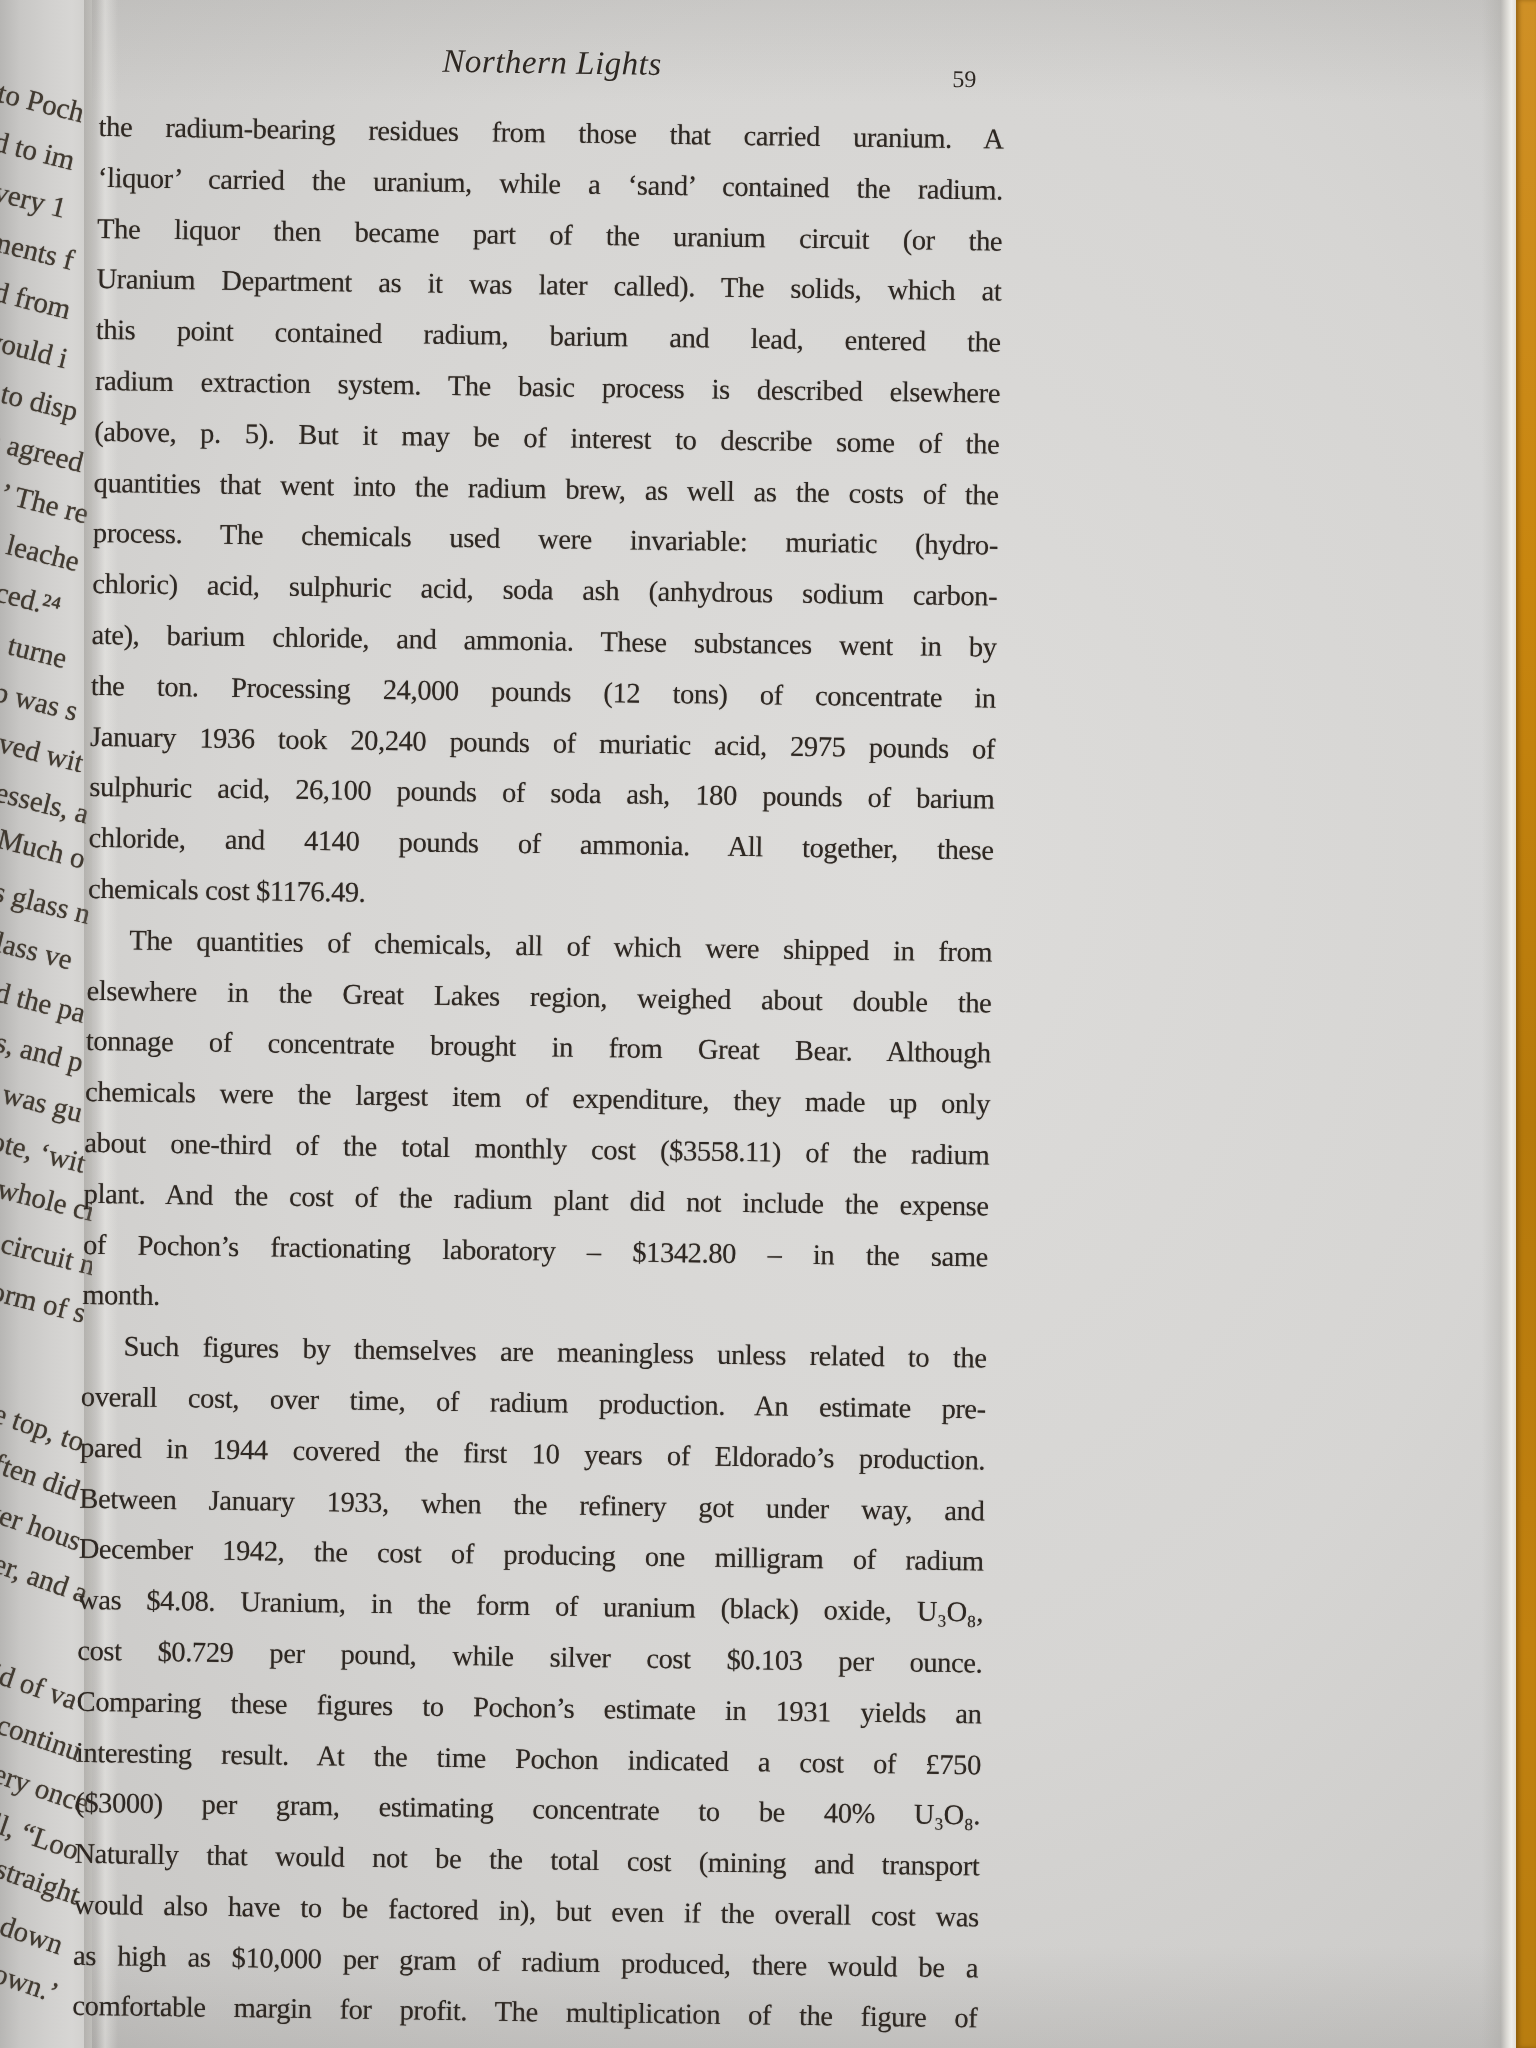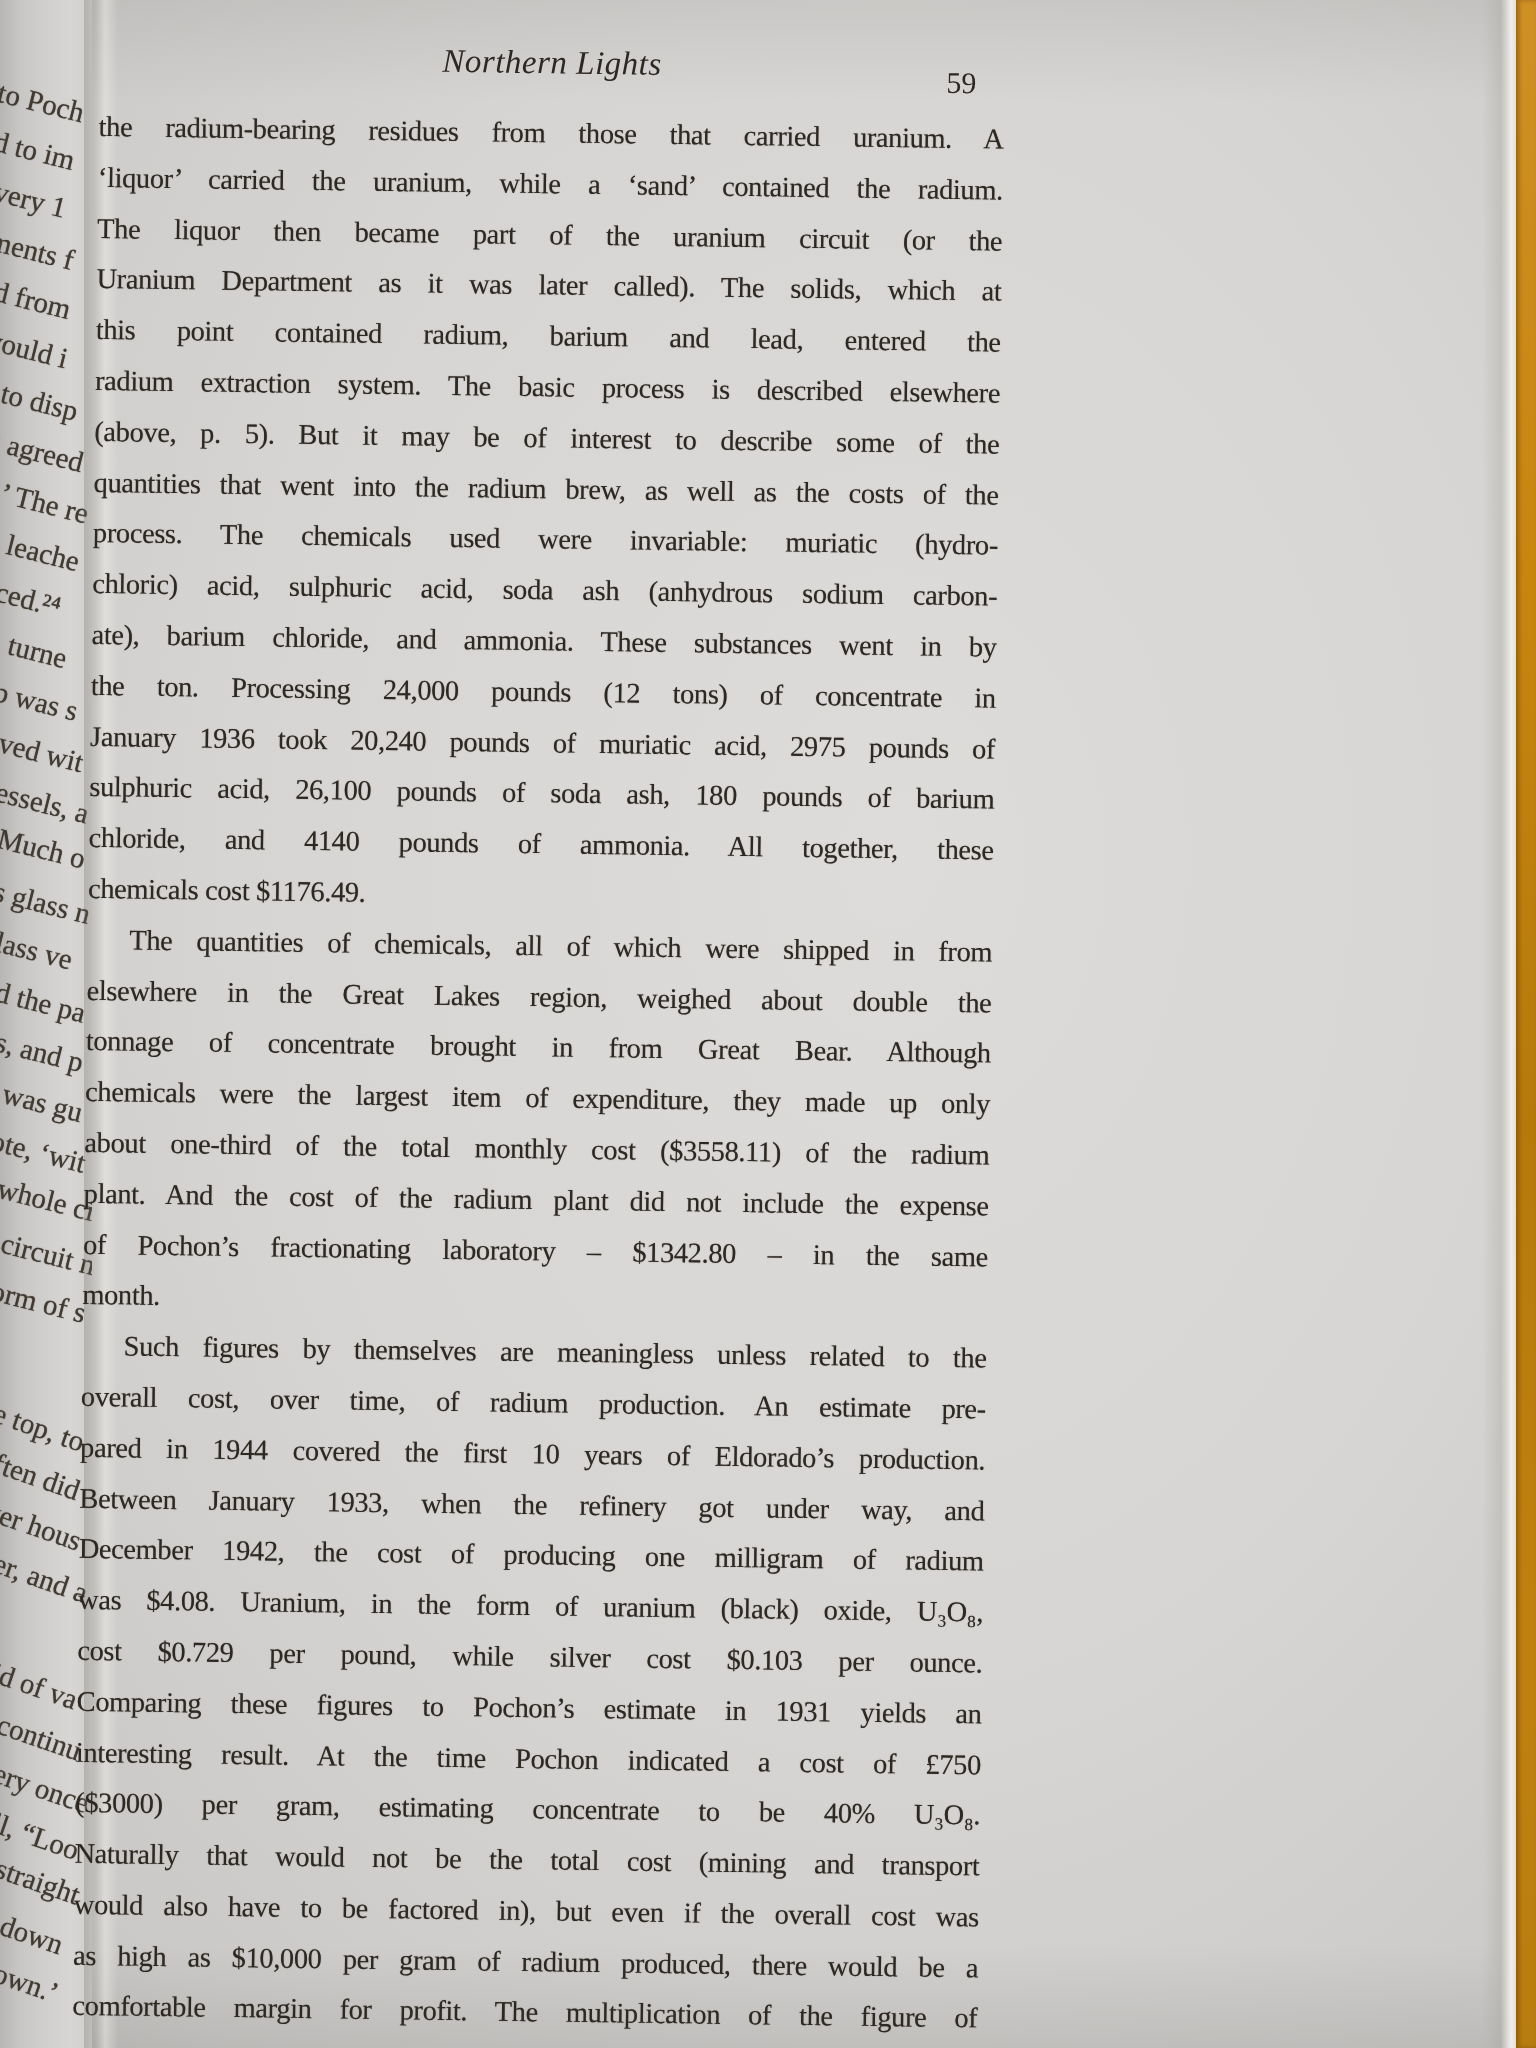--- a/index.html
+++ b/index.html
@@ -55,21 +55,21 @@
   .running-head{position:relative;height:64px;}
   .head-title{
     position:absolute;left:0;right:0;top:8px;
     text-align:center;
     font-style:italic;
     font-size:33px;
     letter-spacing:.5px;
   }
   .page-num{
     position:absolute;right:28px;top:24px;
-    font-size:30px;
+    font-size:24px;
   }
   .bodytext{
     position:relative;margin-top:8px;
     font-size:28.5px;
     letter-spacing:-0.4px;
     line-height:50.8px;
   }
   .line{
     height:50.8px;
     text-align:justify;

